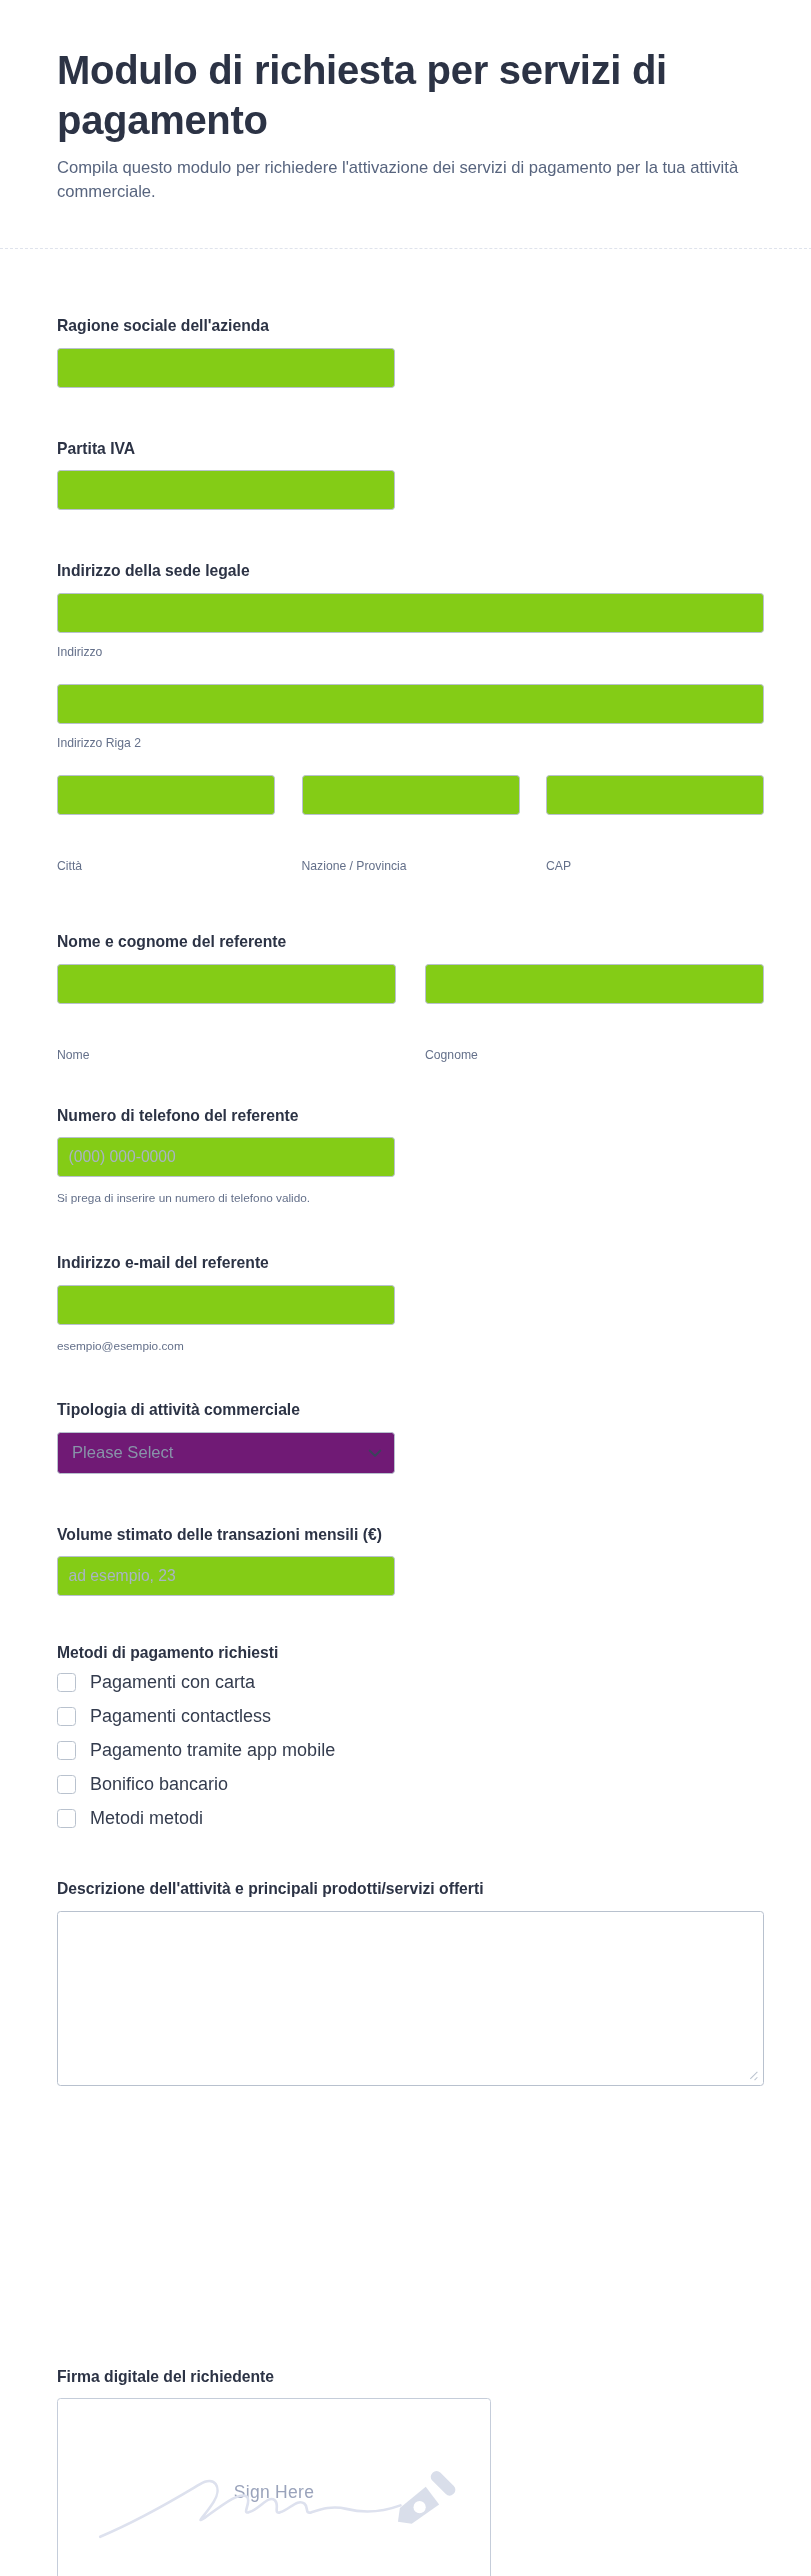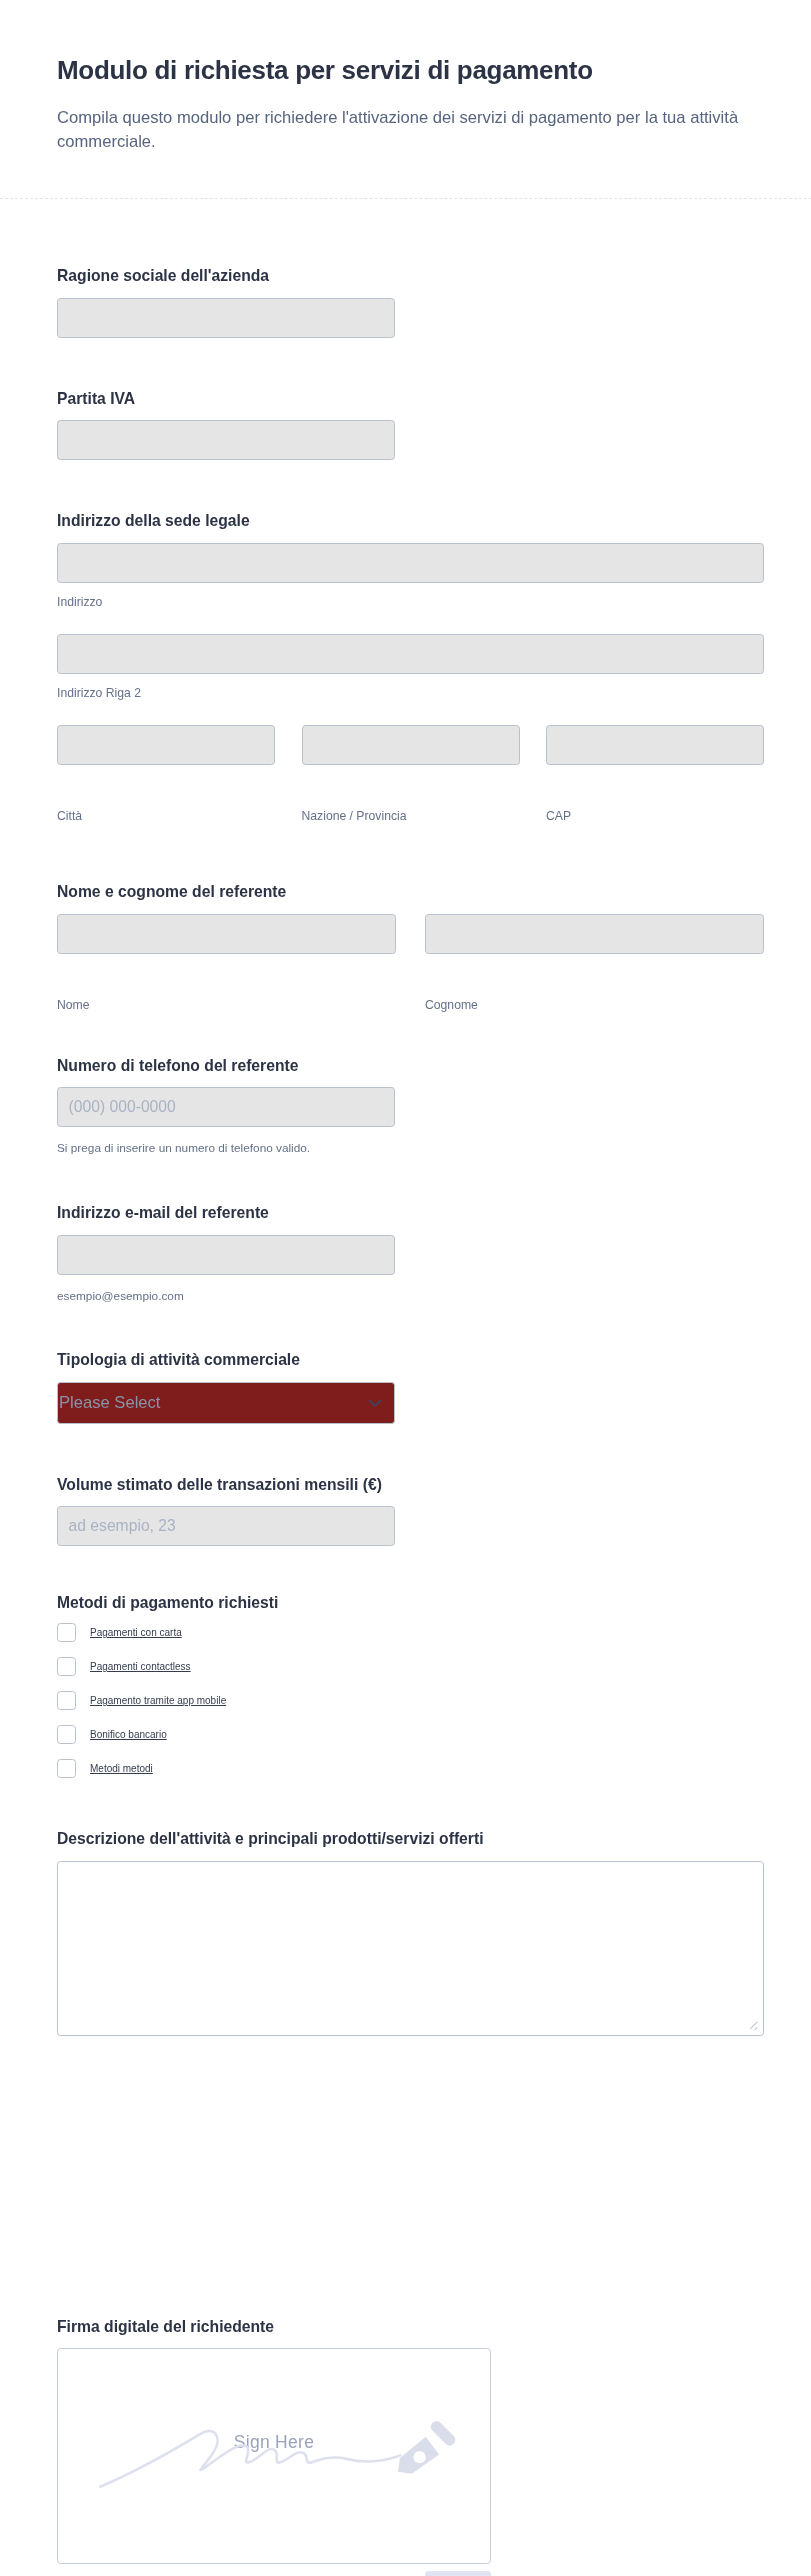--- a/index.html
+++ b/index.html
@@ -11,21 +11,21 @@
     color: #2c3345;
   }
   .page { width: 812px; background: #fff; }
 
   
   .form-header {
     padding: 45px 48px 44px 57px;
     border-bottom: 0.9px dashed #dfe3ec;
   }
   .form-title {
-    font-size: 26px;
+    font-size: 40px;
     line-height: 50px;
     font-weight: 700;
     color: #2c3345;
     letter-spacing: -0.3px;
   }
   .form-subtitle {
     margin-top: 10.5px;
     font-size: 16.6px;
     line-height: 24.4px;
     color: #57647e;
@@ -50,21 +50,21 @@
     color: #2c3345;
     margin-bottom: 10.5px;
     margin-top: 20px;
   }
   .text-input {
     display: block;
     height: 40px;
     width: 338px;
     border: 0.9px solid #b8c1ce;
     border-radius: 3.5px;
-    background: #e5e5e5;
+    background: #84cc16;
     font-family: "Liberation Sans", sans-serif;
     font-size: 15.7px;
     color: #2c3345;
     padding: 0 10.5px;
     outline: none;
   }
   .text-input::placeholder { color: #a9b3c4; opacity: 1; }
   .text-input.wide { width: 707px; }
 
   .sublabel {
@@ -90,24 +90,24 @@
   .cols2 { justify-content: space-between; }
   .cols2 .col .text-input { width: 339px; }
 
   
   .select {
     position: relative;
     width: 338px;
     height: 42px;
     border: 0.9px solid #b8c1ce;
     border-radius: 3.5px;
-    background: #7f1d1d;
+    background: #701a75;
     display: flex;
     align-items: center;
-    padding: 0 35px 0 1px;
+    padding: 0 35px 0 14px;
     cursor: pointer;
   }
   .select .placeholder { font-size: 16.6px; color: #8894a9; }
   .select .chev { position: absolute; right: 12.2px; top: 15px; }
 
   
   .check-group { margin-top: -1.7px; }
   .check-row {
     display: flex;
     align-items: center;
@@ -118,24 +118,23 @@
   .check-row:last-child { margin-bottom: 0; }
   .checkbox {
     width: 19px; height: 19px;
     border: 0.9px solid #b9c2ce;
     border-radius: 3.5px;
     background: #fff;
     flex: 0 0 auto;
   }
   .check-label {
     margin-left: 14px;
-    font-size: 10px;
+    font-size: 18px;
     line-height: 19px;
     color: #343c4e;
-    text-decoration: underline;
   }
 
   
   .textarea {
     position: relative;
     width: 707px;
     height: 175px;
     border: 0.9px solid #b8c1ce;
     border-radius: 3.5px;
     background: #fff;

